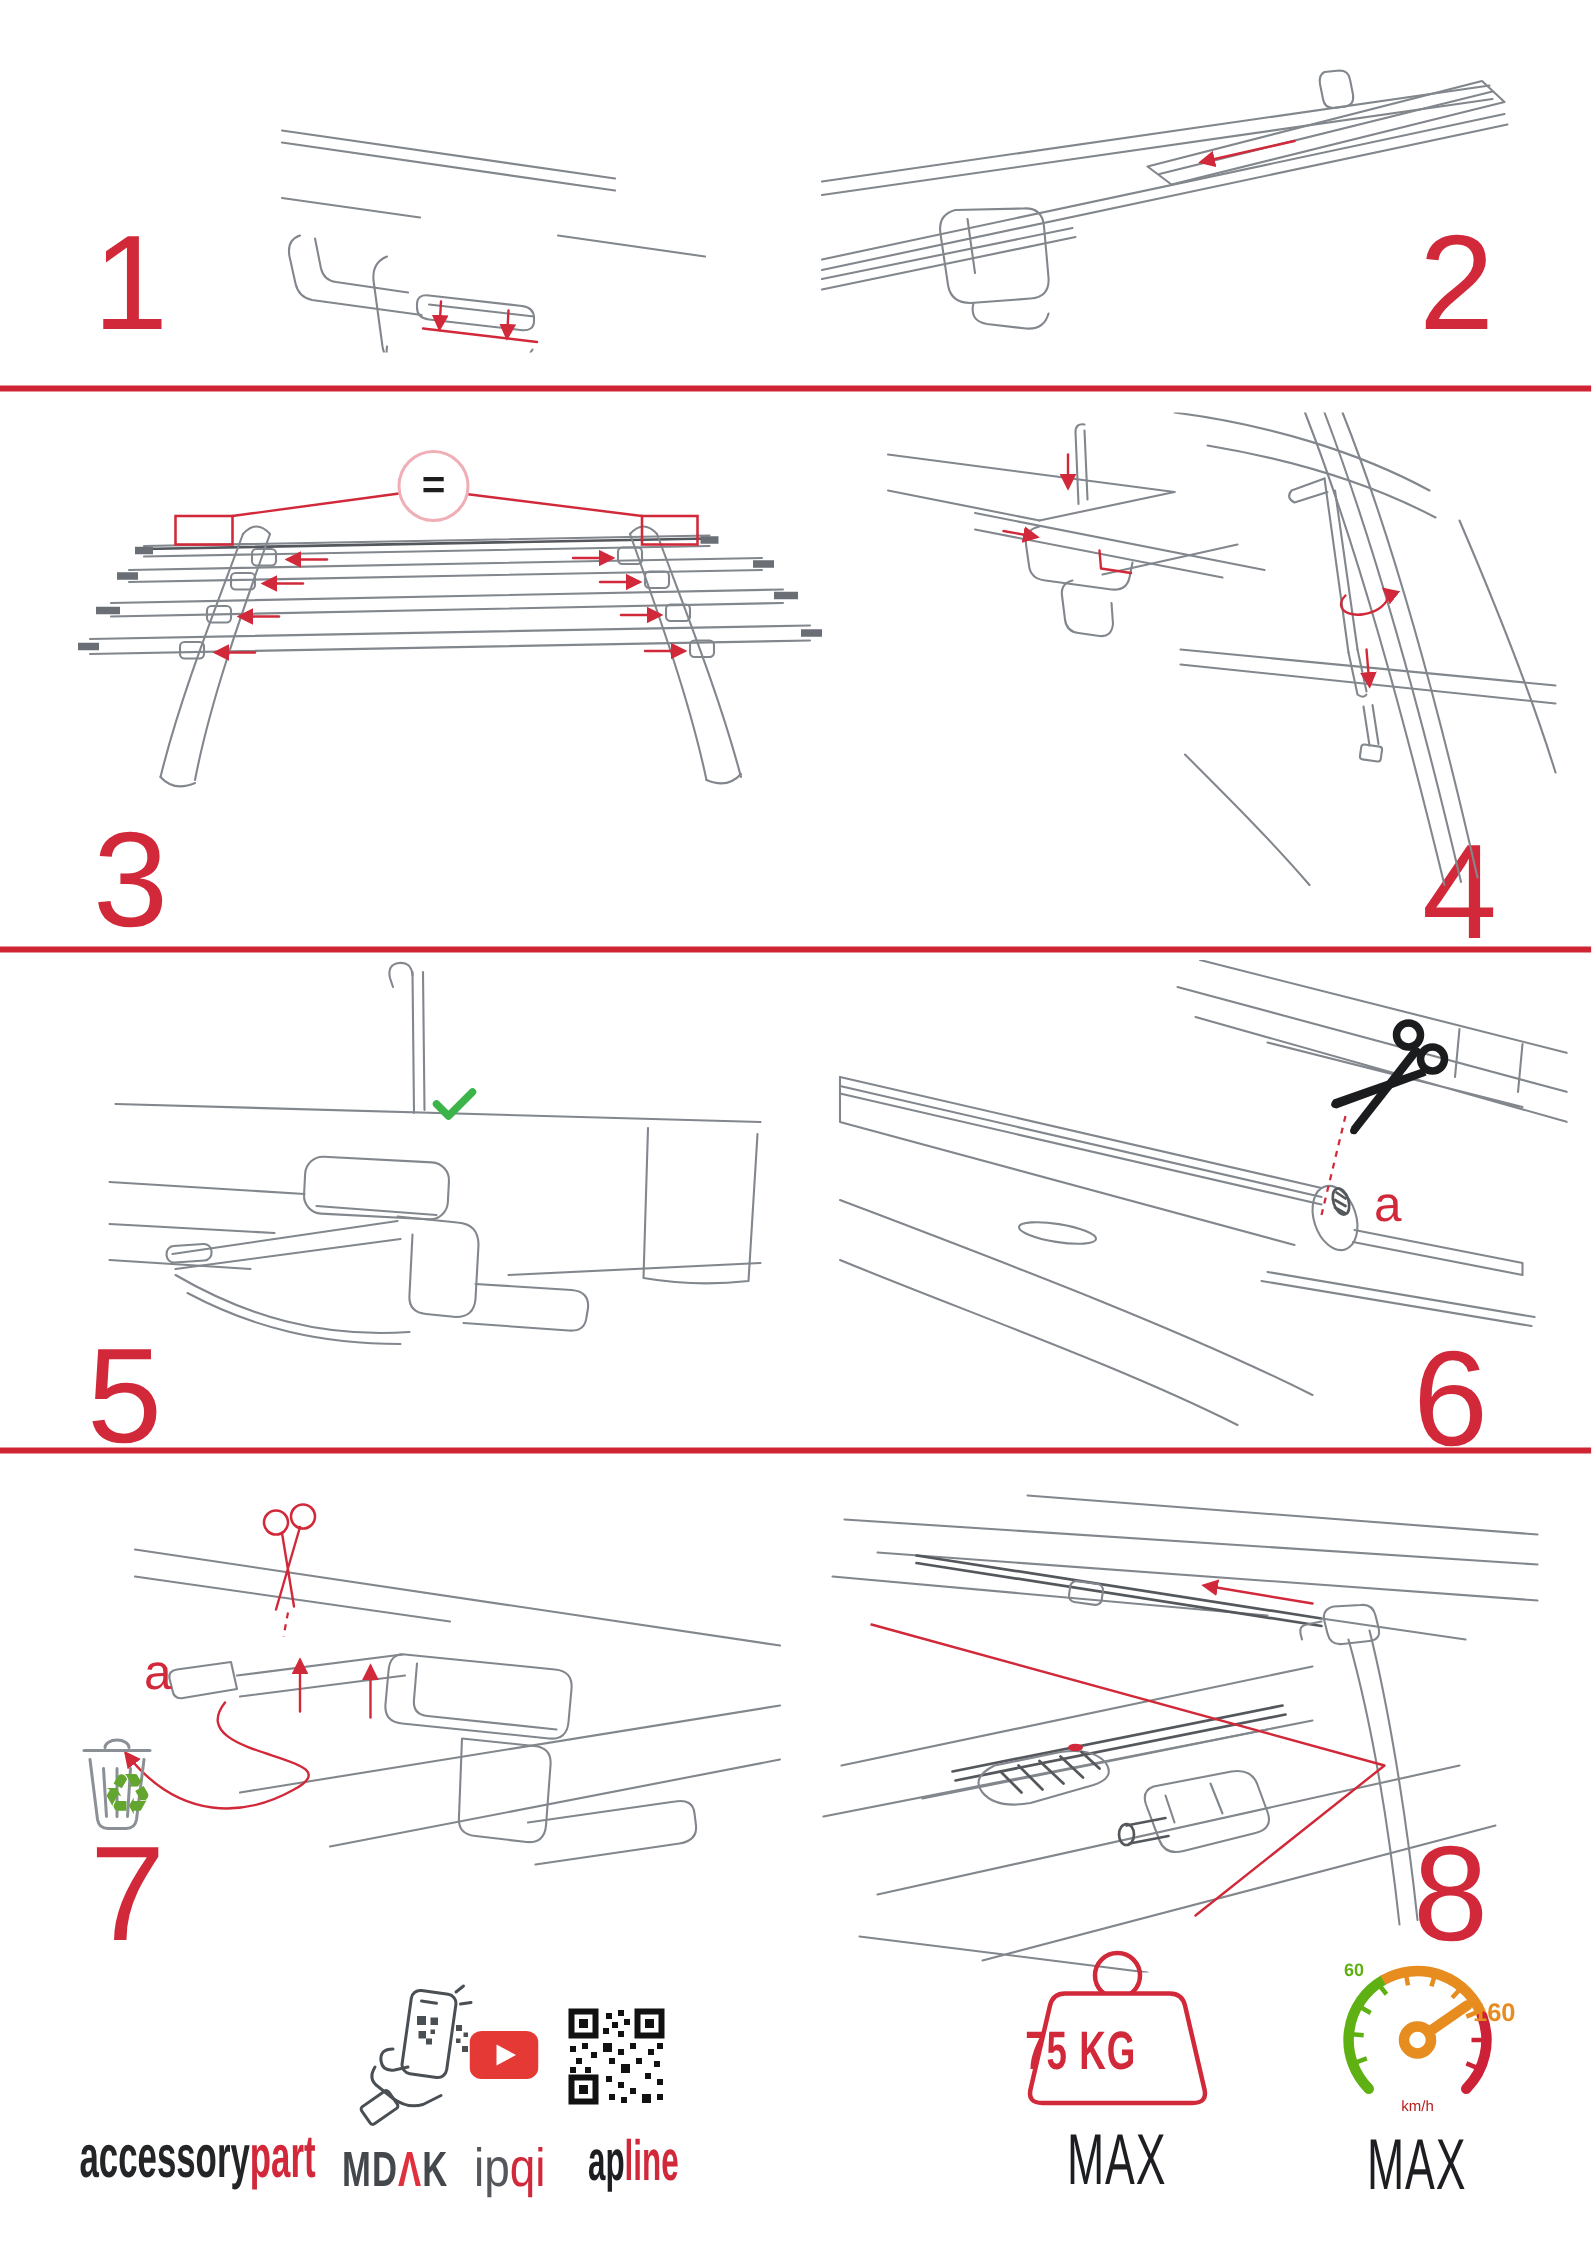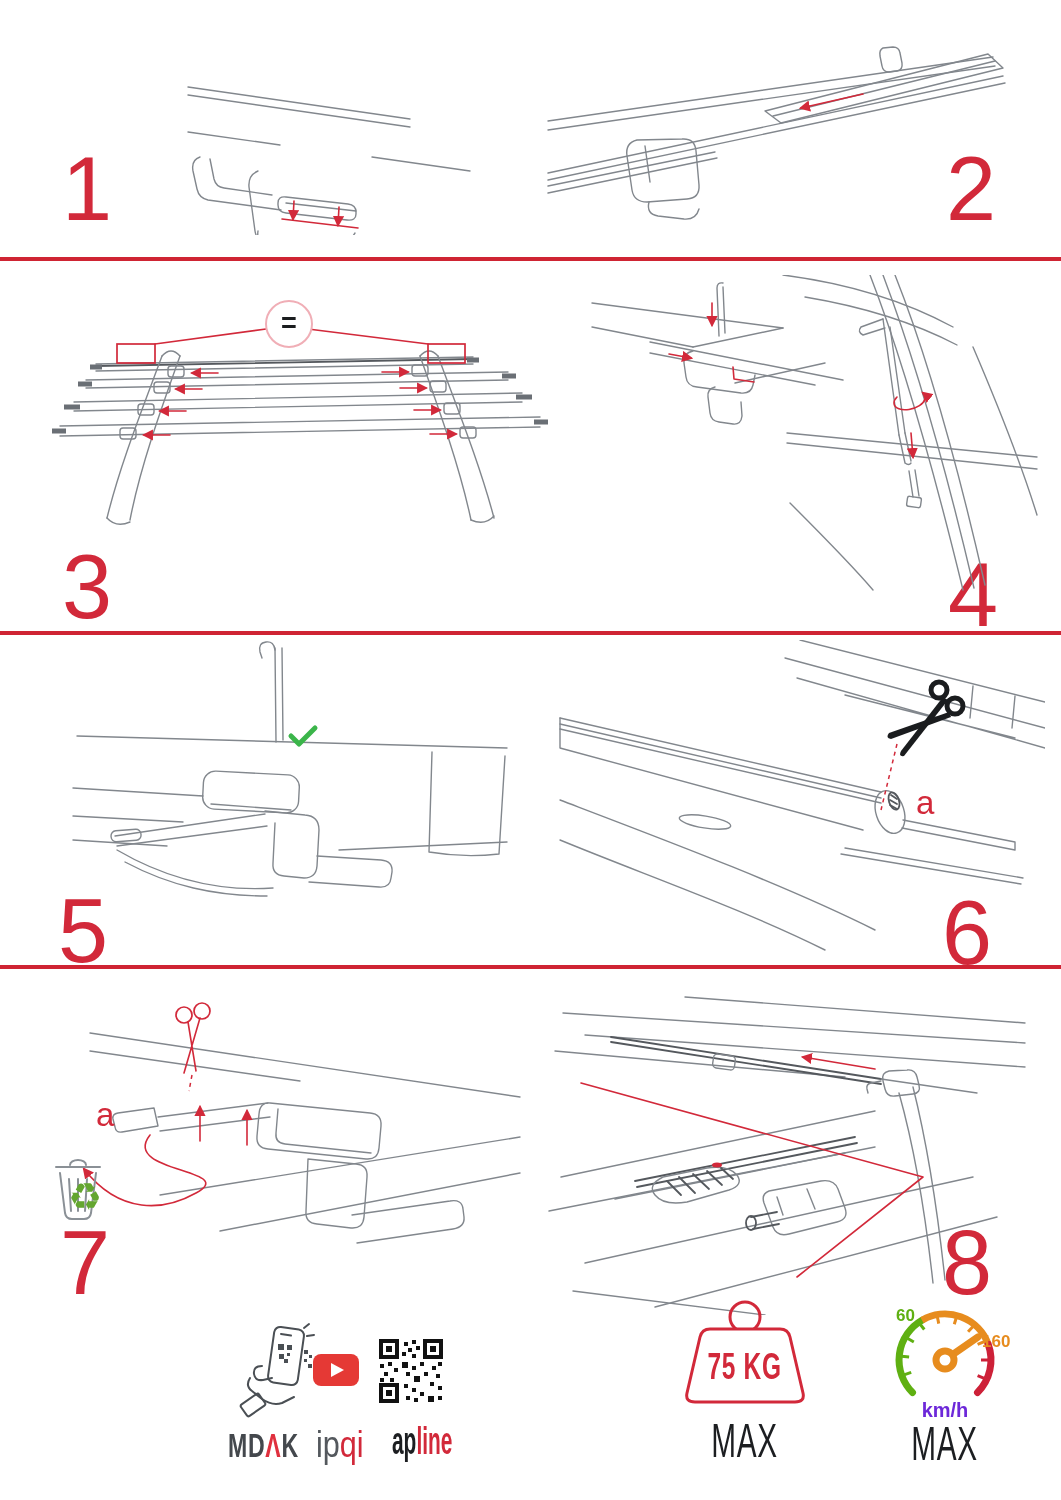--- a/index.html
+++ b/index.html
@@ -36,23 +36,23 @@
   .basic{font-size:74px;font-weight:400;color:#372da6;letter-spacing:5px;}
   .brand{font-size:40px;font-weight:700;color:#232527;}
   .brand .red{color:#d2293a;}
   .mdak{font-size:33px;font-weight:700;color:#44484d;letter-spacing:1px;}
   .mdak .red{color:#e0303e;}
   .ipqi{font-size:36px;font-weight:400;color:#54585d;}
   .ipqi .red{color:#d2293a;}
   .apline{font-size:38px;font-weight:700;color:#1c1e21;}
   .apline .red{color:#d2293a;}
   .kg{font-size:36px;font-weight:700;color:#d2293a;letter-spacing:1px;}
-  .gauge-lo{position:absolute;font-size:17px;font-weight:700;color:#5fb012;}
+  .gauge-lo{position:absolute;font-size:12px;font-weight:700;color:#5fb012;}
   .gauge-hi{position:absolute;font-size:17px;font-weight:700;color:#e78c1e;}
-  .kmh{position:absolute;font-size:20px;font-weight:700;color:#6d28d9;}
+  .kmh{position:absolute;font-size:10px;font-weight:400;color:#b91c1c;}
 </style>
 </head>
 <body>
 
 <div class="page">
 
   <svg width="0" height="0" style="position:absolute" aria-hidden="true">
     <defs>
       <marker id="ar" viewBox="0 0 10 10" refX="8" refY="5" markerWidth="7" markerHeight="7" orient="auto-start-reverse">
         <path d="M0 0 L10 5 L0 10 z" fill="#d2293a"></path>
@@ -264,20 +264,25 @@
       <path class="lnD" d="M122 196 l14 14 M134 192 l16 16 M148 189 l16 15 M162 186 l15 14 M176 183 l12 11"></path>
       <ellipse class="rdf" cx="172" cy="180" rx="5" ry="2.5"></ellipse>
       <path class="ln" d="M224 206 l52 -10 q13 -2 17 8 l7 19 q4 11 -8 14 l-48 12 q-12 3 -16 -7 l-9 -24 q-3 -9 5 -12 z"></path>
       <path class="ln" d="M232 212 l6 18 M262 204 l8 20"></path>
       <path class="lnD" d="M206 232 l26 -5 M208 244 l26 -5"></path>
       <ellipse class="lnD" cx="206" cy="238" rx="5" ry="7"></ellipse>
     </g>
     <path class="rd" d="M36 98 L378 192 L252 292"></path>
   </svg>
 
+  <div class="abs" style="left:53px;top:1416px">
+    <span class="cond brand" style="transform:scaleX(0.58)">
+      <span>accessory</span><span class="red">part</span>
+    </span>
+  </div>
 
   <svg class="abs" style="left:238px;top:1322px" width="78" height="96" viewBox="0 0 78 96">
     <g stroke="#4a4f54" stroke-width="2" fill="none" stroke-linecap="round" stroke-linejoin="round">
       <rect x="33" y="6" width="30" height="56" rx="6" transform="rotate(8 48 34)"></rect>
       <path d="M43 12 l10 1.5"></path>
       <path d="M12 56 q-5 8 2 13 l10 8 q10 7 20 4 l12 -6"></path>
       <path d="M24 44 q-9 0 -8 8 q1 7 9 6 l9 -2"></path>
       <rect x="4" y="76" width="22" height="14" rx="2" transform="rotate(-35 15 83)"></rect>
       <path d="M66 6 l5 -4 M69 14 l7 -1"></path>
     </g>
@@ -354,21 +359,21 @@
   <div class="abs" style="left:392px;top:1420px">
     <span class="cond apline" style="transform:scaleX(0.55)">
       <span>ap</span><span class="red">line</span>
     </span>
   </div>
 
   <svg class="abs" style="left:666px;top:1293px" width="158" height="122" viewBox="0 0 158 122">
     <circle cx="79" cy="24" r="15" fill="none" stroke="#d2293a" stroke-width="3"></circle>
     <path d="M44 36 h70 q8 0 10 8 l13 56 q2 9 -8 9 H29 q-10 0 -8 -9 l13 -56 q2 -8 10 -8 z" fill="#ffffff" stroke="#d2293a" stroke-width="3" stroke-linejoin="round"></path>
   </svg>
-  <div class="abs" style="left:666px;top:1346px;width:158px;text-align:center">
+  <div class="abs" style="left:666px;top:1346px;width:158px;text-align:left">
     <span class="ccond kg" style="transform:scaleX(0.68)">75 KG</span>
   </div>
   <div class="abs" style="left:666px;top:1413px;width:158px;text-align:center">
     <span class="ccond maxtxt" style="transform:scaleX(0.62)">MAX</span>
   </div>
 
   <svg class="abs" style="left:878px;top:1298px" width="134" height="112" viewBox="0 0 134 112">
     <path class="ag" d="M34.5 94.5 A46 46 0 0 1 44 22.2"></path>
     <path class="ao" d="M44 22.2 A46 46 0 0 1 110.2 46.3"></path>
     <path class="ar2" d="M110.2 46.3 A46 46 0 0 1 99.5 94.5"></path>

